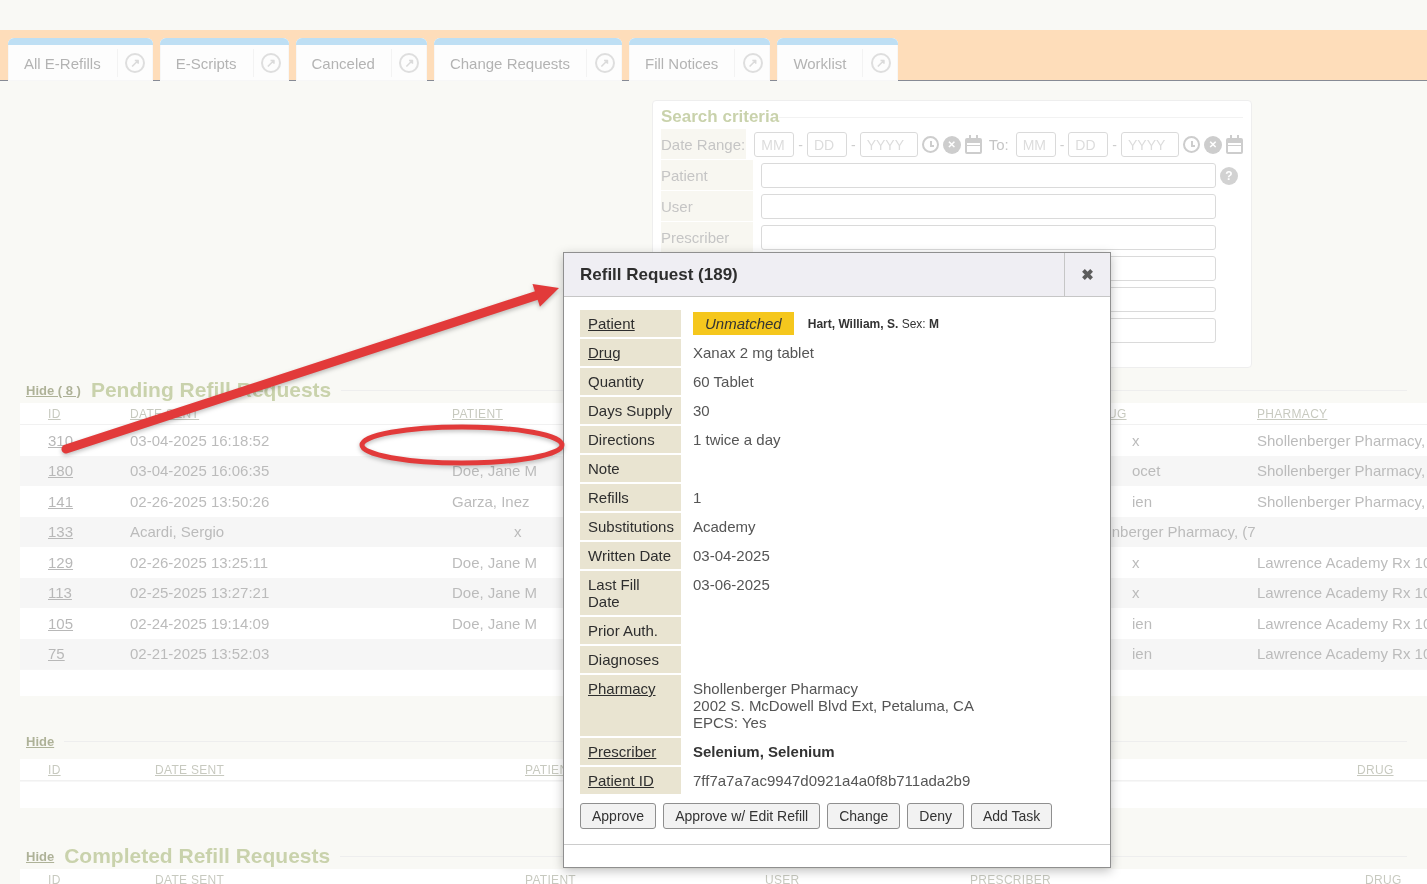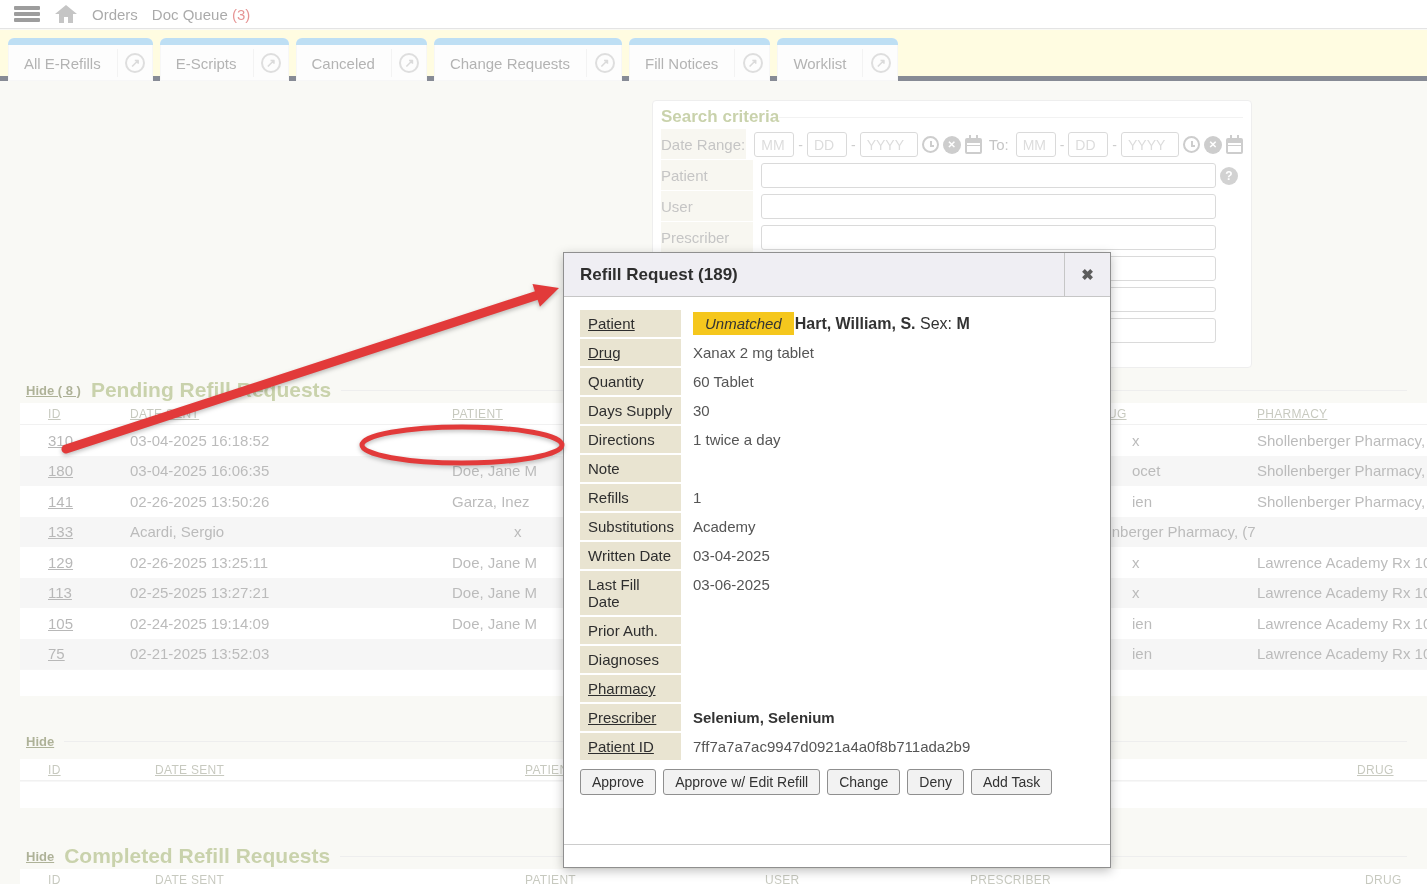--- a/index.html
+++ b/index.html
@@ -10,21 +10,21 @@
   
   .bg { position:absolute; inset:0; }
 
   .topbar { position:absolute; left:0; top:0; width:100%; height:29px; background:#fff; border-bottom:1px solid #c9c9c9; display:flex; align-items:center; gap:14px; padding-left:14px; }
   .burger { width:26px; height:16px; display:flex; flex-direction:column; justify-content:space-between; cursor:pointer; }
   .burger i { display:block; height:4px; background:#3a3a3a; border-radius:1px; }
   .homeic { width:24px; height:20px; }
   .topnav { font-size:15px; color:#555; }
   .topnav .cnt { color:#cc2a2a; }
 
-  .tabsrow { position:absolute; left:0; top:30px; width:100%; height:51px; background:#fef9c3; border-bottom:5px solid #0f172a; display:flex; align-items:flex-start; gap:7px; padding:8px 0 0 8px; }
+  .tabsrow { position:absolute; left:0; top:30px; width:100%; height:51px; background:#fdba74; border-bottom:1px solid #0f172a; display:flex; align-items:flex-start; gap:7px; padding:8px 0 0 8px; }
   .tab { border-radius:6px 6px 0 0; overflow:hidden; background:#fafafa; display:flex; flex-direction:column; box-shadow:0 0 0 1px #eee inset; }
   .tab .strip { height:7px; background:#7cbfe8; }
   .tab .tbody { display:flex; align-items:center; height:36px; }
   .tab .tlabel { padding:0 16px; font-size:15px; color:#666; white-space:nowrap; }
   .tab .ticon { width:36px; height:28px; border-left:1px solid #e7e7e7; display:flex; align-items:center; justify-content:center; }
   .circ-arrow { width:20px; height:20px; border:2px solid #bdbdbd; border-radius:50%; color:#b5b5b5; font-size:12px; line-height:16px; text-align:center; font-weight:bold; }
 
   
   .panel { position:absolute; left:652px; top:100px; width:600px; height:268px; background:#fff; border:1px solid #ddd; border-radius:4px; padding:4px 8px; }
   .panel-title { display:flex; align-items:center; gap:0; height:24px; }
@@ -78,49 +78,37 @@
   .modal { position:absolute; left:563px; top:252px; width:548px; height:616px; background:#fff; border:1px solid #8f8f8f; z-index:20; box-shadow:0 3px 10px rgba(0,0,0,.25); }
   .mhead { height:44px; background:#efeef3; border-bottom:1px solid #c6c6c6; display:flex; align-items:center; }
   .mtitle { flex:1; font-size:17px; font-weight:bold; color:#2e2e2e; padding-left:16px; }
   .mclose { width:46px; align-self:stretch; border-left:1px solid #c6c6c6; display:flex; align-items:center; justify-content:center; font-size:15px; font-weight:bold; color:#5c5c5c; cursor:pointer; }
   .mbody { padding:13px 16px 0 16px; }
   .mrow { display:grid; grid-template-columns:101px auto; margin-bottom:2px; }
   .mlabel { background:#e9e4d1; padding:5px 8px; font-size:15px; color:#2e2e2e; }
   .mlabel.link { text-decoration:underline; cursor:pointer; }
   .mval { padding:5px 12px; font-size:15px; color:#555; white-space:pre-line; }
   .mval.bold { font-weight:bold; color:#333; }
-  .pat-line { display:flex; align-items:center; gap:1px; padding-left:12px; }
+  .pat-line { display:flex; align-items:center; gap:14px; padding-left:12px; }
   .badge { background:#f5c71d; color:#333; font-style:italic; font-size:15px; padding:3px 12px; }
-  .patname { font-size:16px; color:#333; }
+  .patname { font-size:12px; color:#333; }
   .mbtns { display:flex; gap:7px; margin-top:9px; padding-left:0; }
   .btn { background:#f2f2f2; border:1px solid #8f8f8f; border-radius:3px; font-family:inherit; font-size:14px; color:#333; padding:4px 11px; cursor:pointer; white-space:nowrap; }
   .mdivider { position:absolute; left:0; right:0; top:591px; height:1px; background:#ccc; }
 
   
   .anno { position:absolute; inset:0; z-index:30; pointer-events:none; }
 </style>
 </head>
 <body>
 
 <div class="stage">
 
   <div class="bg">
 
-    <div class="topbar">
-      <span class="burger">
-          <i></i>
-          <i></i>
-          <i></i>
-        </span>
-      <svg class="homeic" viewBox="0 0 24 20">
-        <path d="M12 1 L23 10 H19 V19 H14 V13 H10 V19 H5 V10 H1 Z" fill="#8a8a8a"></path>
-      </svg>
-      <span class="topnav">Orders</span>
-      <span class="topnav"><span>Doc Queue</span> <span class="cnt">(3)</span></span>
-    </div>
 
     <div class="tabsrow">
 
         <div class="tab">
           <div class="strip"></div>
           <div class="tbody">
             <span class="tlabel">All E-Refills</span>
             <span class="ticon">
               <span class="circ-arrow">↗</span>
             </span>
@@ -433,20 +421,23 @@
             <span class="mval"></span>
           </div>
 
           <div class="mrow">
             <span class="mlabel">Diagnoses</span>
             <span class="mval"></span>
           </div>
 
           <div class="mrow">
             <span class="mlabel link">Pharmacy</span>
+            <span class="mval">Shollenberger Pharmacy
+2002 S. McDowell Blvd Ext, Petaluma, CA
+EPCS: Yes</span>
           </div>
 
           <div class="mrow">
             <span class="mlabel link">Prescriber</span>
             <span class="mval bold">Selenium, Selenium</span>
           </div>
 
           <div class="mrow">
             <span class="mlabel link">Patient ID</span>
             <span class="mval">7ff7a7a7ac9947d0921a4a0f8b711ada2b9</span>

